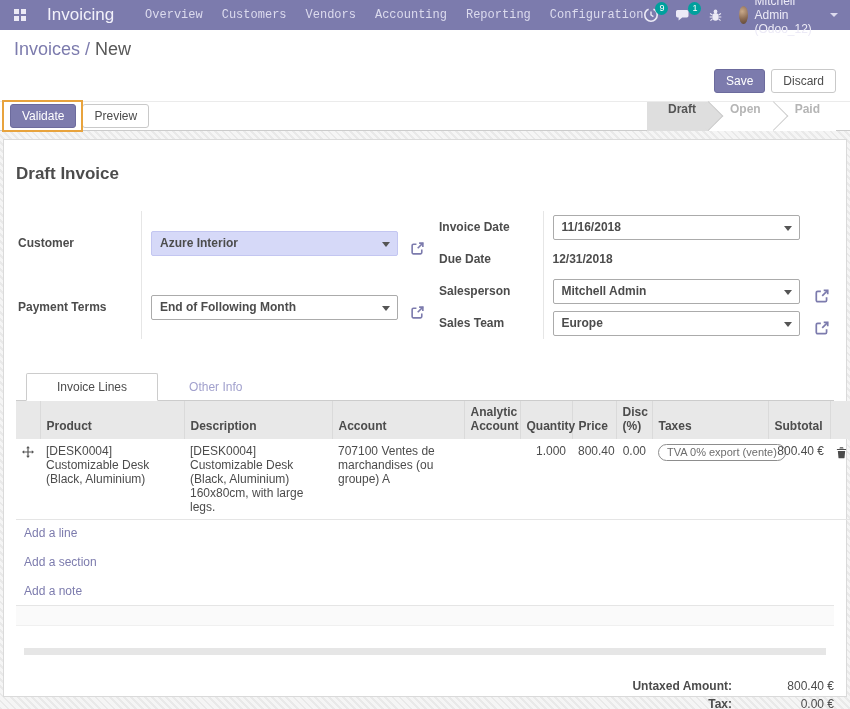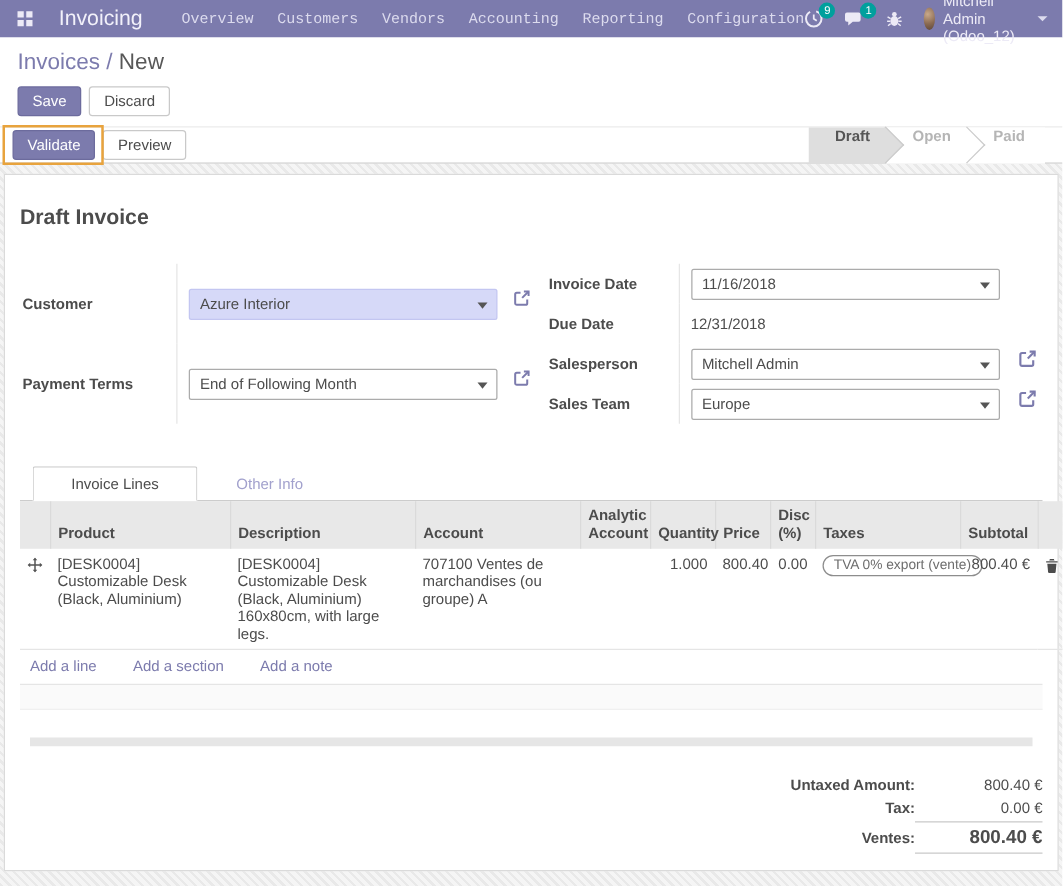--- a/index.html
+++ b/index.html
@@ -22,21 +22,21 @@
     background:radial-gradient(circle at 35% 30%, #c9a98a 0%, #8a6a52 55%, #5d4637 100%); }
   .user-name { color:#eceaf6; }
   .caret-down { width:0; height:0; border-left:4px solid transparent; border-right:4px solid transparent; border-top:4px solid #dcdbee; }
 
   
   .control-panel { background:#fff; padding:9px 14px 8px; }
   .breadcrumb { font-size:18px; }
   .breadcrumb .bc-link { color:#7c7bad; cursor:pointer; }
   .breadcrumb .bc-sep { color:#7c7bad; }
   .breadcrumb .bc-current { color:#585858; }
-  .cp-buttons { margin-top:9px; display:flex; gap:6px; }
+  .cp-buttons { margin-top:9px; display:flex; gap:6px;justify-content:flex-end; }
   .btn { font-size:12px; padding:4px 11px; border-radius:3px; cursor:pointer; border:1px solid #c9c9c9; background:#fff; color:#4c4c4c; font-family:inherit; }
   .btn-primary { background:#7c7bad; border-color:#6c6b9d; color:#fff; }
 
   
   .statusbar { height:30px; border-top:1px solid #ebebeb; border-bottom:1px solid #ccc;
     display:flex; align-items:center; padding:0 0 0 10px; background:#fff; }
   .sb-left { display:flex; gap:6px; align-items:center; }
   .highlight-wrap { position:relative; display:inline-block; }
   .highlight-box { position:absolute; inset:-4px -7px -4px -8px; border:2px solid #e8a33d; pointer-events:none; }
   .sb-states { margin-left:auto; display:flex; align-items:stretch; height:29px; margin-right:14px; }
@@ -54,21 +54,21 @@
   .sheet { background:#fff; border:1px solid #dadada; height:558px; padding:24px 12px 14px; position:relative; }
   .sheet-title { font-size:17px; font-weight:bold; }
 
   .form-groups { display:flex; margin-top:27px; }
   .o-group { display:table; width:50%; border-collapse:collapse; }
   .o-row { display:table-row; }
   .o-label { display:table-cell; font-weight:bold; padding:9px 8px 9px 2px; vertical-align:middle; white-space:nowrap; }
   .g-left .o-label { width:133px; }
   .g-right .o-label { width:118px; padding-left:14px; }
   .o-field { display:table-cell; border-left:1px solid #e6e6e6; padding:3px 0 3px 9px; vertical-align:middle; }
-  .field-inner { display:flex; align-items:flex-start; }
+  .field-inner { display:flex; align-items:flex-end;font-weight:bold; }
   .select { position:relative; width:247px; height:25px; line-height:23px; padding:0 22px 0 8px;
     border:1px solid #ababab; background:#fff; border-radius:2px; cursor:pointer; overflow:hidden; white-space:nowrap; }
   .select.hl { background:#d6d9f8; border-color:#c3c6f1; }
   .select .sel-caret { position:absolute; right:7px; top:10px; width:0; height:0;
     border-left:4px solid transparent; border-right:4px solid transparent; border-top:5px solid #555; }
   .ext-link { margin-left:12px; cursor:pointer; display:inline-flex; }
   .ext-right { margin-left:auto; margin-right:4px; }
   .plain-value { padding:2px 0; }
 
   
@@ -86,21 +86,21 @@
   table.lines td { padding:5px 6px; vertical-align:top; border-bottom:1px solid #e5e5e5; }
   .col-handle { width:24px; } .col-product { width:144px; } .col-desc { width:148px; }
   .col-account { width:132px; } .col-analytic { width:56px; } .col-qty { width:52px; }
   .col-price { width:44px; } .col-disc { width:36px; } .col-taxes { width:116px; }
   .col-subtotal { width:62px; } .col-trash { width:24px; }
   .num { text-align:right; }
   .tax-pill { display:inline-block; border:1px solid #8d8d8d; border-radius:11px; padding:1px 8px 2px;
     font-size:11px; color:#6d6d6d; white-space:nowrap; cursor:pointer; }
   .handle-cell { cursor:grab; padding-top:7px !important; }
   .trash-cell { cursor:pointer; padding-top:7px !important; }
-  .add-links { display:flex; gap:29px; padding:6px 8px 7px; border-bottom:1px solid #e5e5e5; }
+  .add-links { display:flex; gap:15px; padding:6px 8px 7px; border-bottom:1px solid #e5e5e5;flex-direction:column; }
   .add-link { color:#7c7bad; cursor:pointer; }
   .empty-row { height:20px; background:#fafafa; border-bottom:1px solid #f0f0f0; }
   .h-scrollbar { height:7px; background:#e6e6e6; margin:22px 8px 0; cursor:pointer; }
 
   
   .totals { margin-top:22px; margin-left:auto; width:300px; }
   .t-row { display:flex; justify-content:flex-end; align-items:baseline; padding:2px 0; }
   .t-label { font-weight:bold; }
   .t-value { width:102px; text-align:right; }
   .t-row.total .t-label { font-size:12px; }

